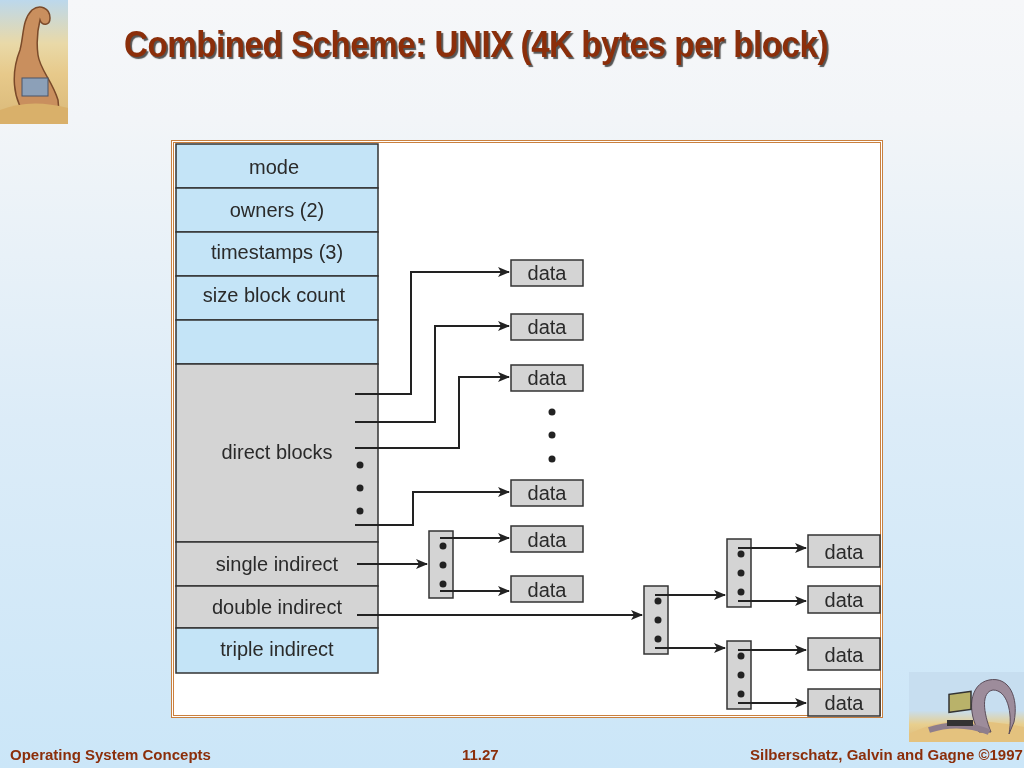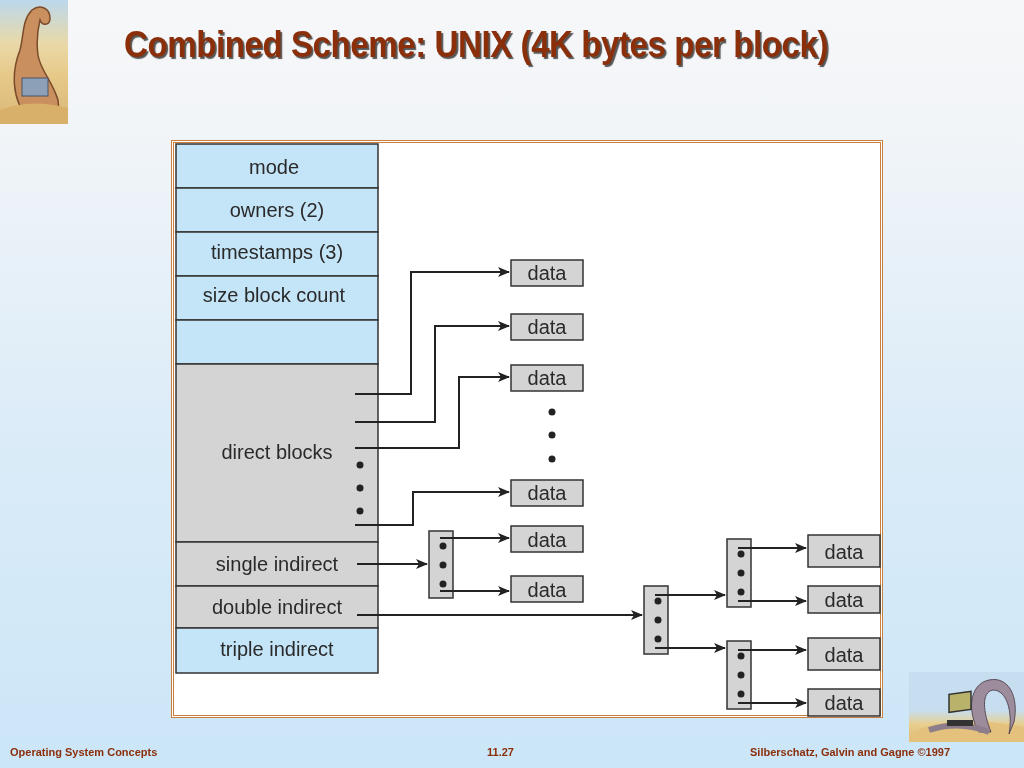--- a/index.html
+++ b/index.html
@@ -26,25 +26,25 @@
     transform: scaleX(0.92); transform-origin: left center;
   }
   .frame {
     position: absolute; left: 171px; top: 140px; width: 712px; height: 578px;
     border: 3px double #c9803f; background: #ffffff; box-sizing: border-box;
   }
   svg.diagram { position: absolute; left: 0; top: 0; }
   .inode-text { font-family: "Liberation Sans", sans-serif; font-size: 20px; fill: #2a2a2a; }
   .data-text { font-family: "Liberation Sans", sans-serif; font-size: 20px; fill: #2a2a2a; }
   .footer {
-    position: absolute; top: 746px; font-size: 11px; font-weight: bold; color: #8b2e0a;
+    position: absolute; top: 746px; font-size: 15px; font-weight: bold; color: #8b2e0a;
     white-space: nowrap;
   }
   .footer-left { left: 10px; }
-  .footer-center { left: 487px; }
+  .footer-center { left: 462px; }
   .footer-right { left: 750px; }
 </style>
 </head>
 <body>
 
 <div class="logo-top">
   <svg width="68" height="124" viewBox="0 0 68 124">
     <path d="M30 120 C 10 100, 12 70, 20 50 C 24 35, 22 20, 32 10 C 40 4, 50 8, 50 18 C 50 26, 42 26, 40 20 C 38 28, 36 40, 38 55 C 40 70, 52 80, 58 100 L 60 124 Z" fill="#c98f5e" stroke="#7a4a2a" stroke-width="1.5"></path>
     <rect x="22" y="78" width="26" height="18" fill="#8ca0b8" stroke="#4a5568"></rect>
     <path d="M0 110 Q 30 98 68 108 L 68 124 L 0 124 Z" fill="#d9b06a"></path>

